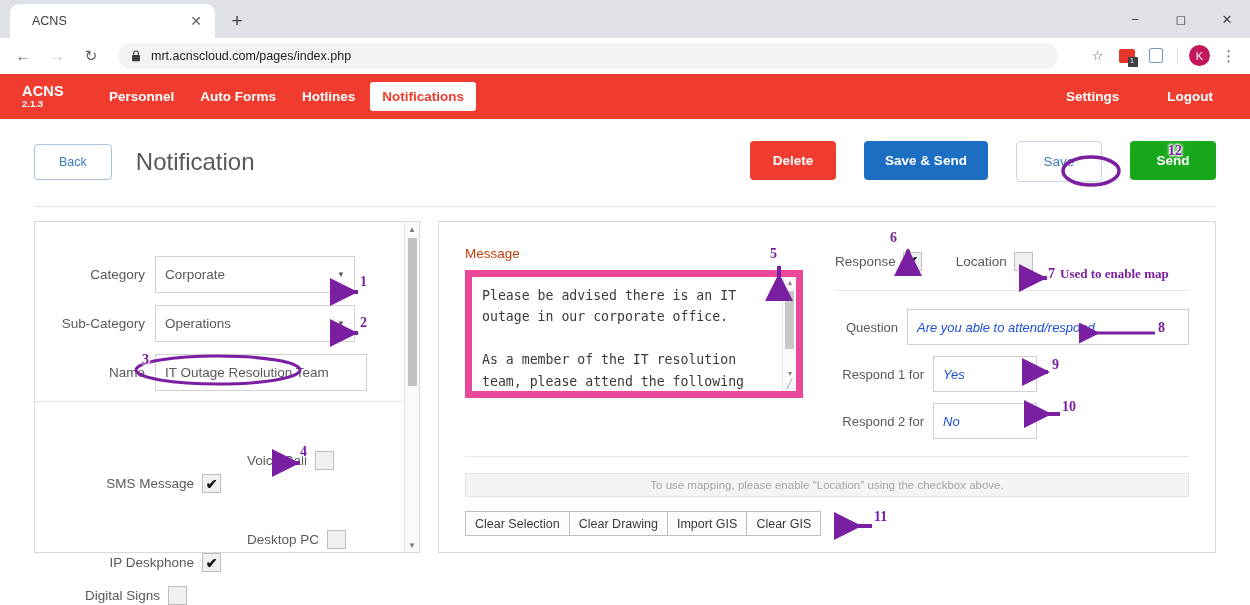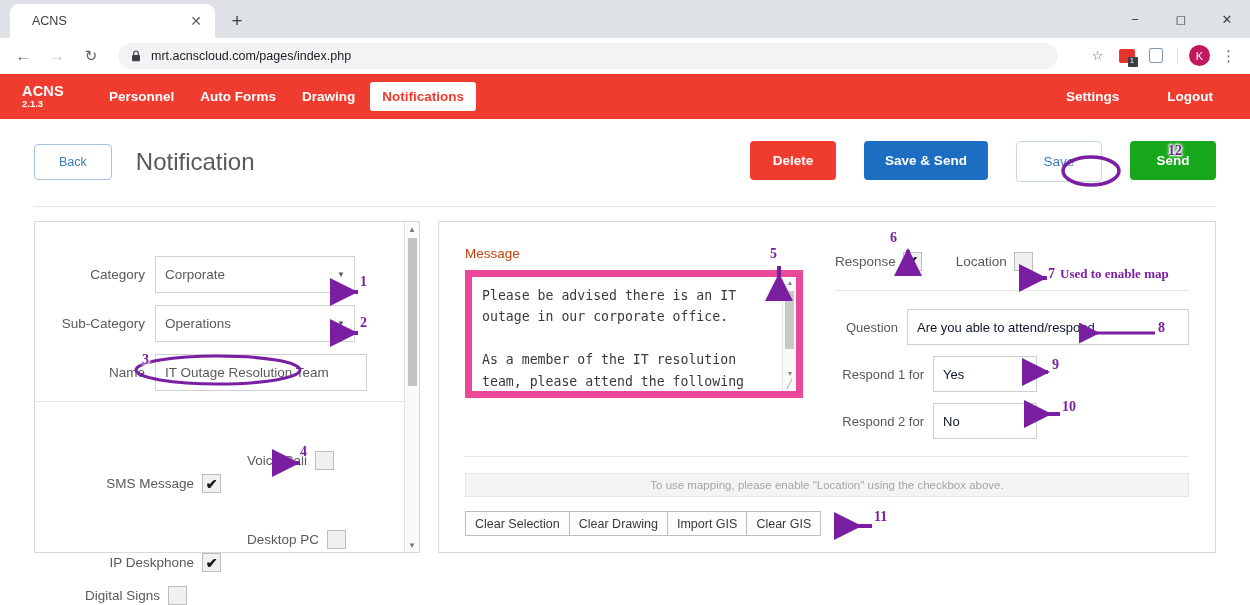--- a/index.html
+++ b/index.html
@@ -162,21 +162,21 @@
               text-align: center; }
 
   .toprow { display: flex; align-items: center; height: 30px; }
   .toprow .cblabel { margin-right: 7px; }
   .rp-div { height: 1px; background: #e6e6e6; margin: 14px 0 18px 0; }
   .qrow { display: flex; align-items: center; margin-bottom: 11px; }
   .qlabel { font-size: 13px; color: #58595b; text-align: right;
             padding-right: 9px; }
   .qinput { height: 36px; border: 1px solid #cfcfcf; background: #fff;
             display: flex; align-items: center; padding: 0 9px;
-            font-size: 13px; color: #0f172a; }
+            font-size: 13px; color: #1d4ed8; font-style: italic; }
 
   .rp-bottom { position: absolute; left: 26px; right: 26px; bottom: 16px; }
   .rp-hr { height: 1px; background: #e6e6e6; margin-bottom: 16px; }
   .mapnote { height: 24px; background: #f4f4f4; border: 1px solid #e4e4e4;
              display: flex; align-items: center; justify-content: center;
              font-size: 11.5px; color: #a6a6a6; margin-bottom: 14px; }
   .gisbar { display: flex; }
   .gisbtn { height: 25px; border: 1px solid #bdbdbd; background: #fdfdfd;
             font-size: 12.5px; color: #3a3a3a; padding: 0 9px;
             display: flex; align-items: center; margin-left: -1px; }
@@ -250,21 +250,21 @@
   </div>
 </div>
 
 <div class="appnav">
   <div class="brand">
     <div class="brand-name">ACNS</div>
     <div class="brand-ver">2.1.3</div>
   </div>
   <a class="navlink">Personnel</a>
   <a class="navlink">Auto Forms</a>
-  <a class="navlink">Drawing</a>
+  <a class="navlink">Hotlines</a>
   <a class="navlink active">Notifications</a>
   <div class="nav-right">
     <a class="navlink">Settings</a>
     <a class="navlink">Logout</a>
   </div>
 </div>
 
 <div class="pagehead">
   <button class="btn-back">Back</button>
   <div class="page-title">Notification</div>

